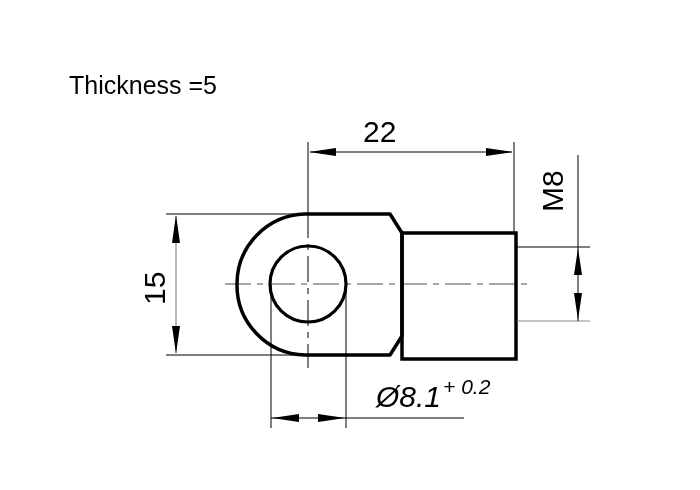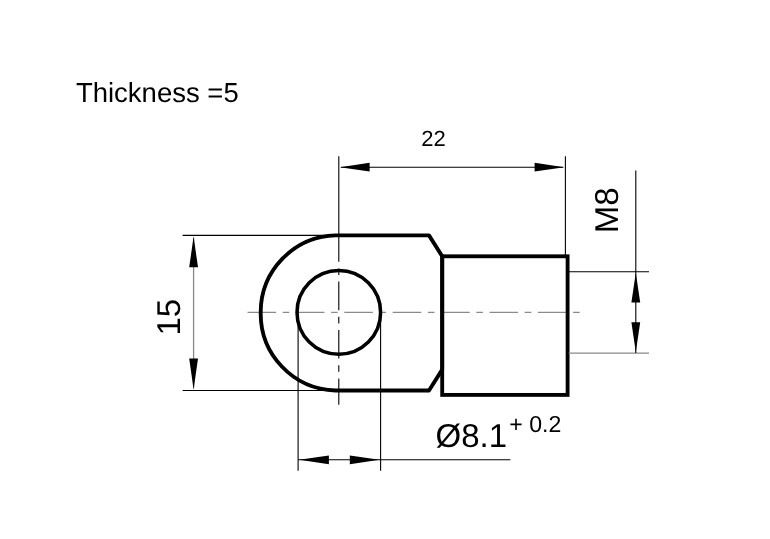--- a/index.html
+++ b/index.html
@@ -1,23 +1,23 @@
 <!DOCTYPE html>
 <html><head>
   <meta charset="utf-8">
   <style>
     html, body { margin: 0; padding: 0; background: #ffffff; }
     body { width: 700px; height: 490px; position: relative; overflow: hidden; }
     svg { position: absolute; left: 0; top: 0; }
     .lbl { position: absolute; font-family: "Liberation Sans", sans-serif; color: #000; white-space: nowrap; line-height: 1; }
     #thickness { left: 69px; top: 73px; font-size: 25px; }
-    #dim22 { left: 383px; top: 117px; font-size: 20px; }
+    #dim22 { left: 363px; top: 117px; font-size: 30px; }
     #dimM8 { left: 538px; top: 172px; font-size: 30px; transform: rotate(-90deg); transform-origin: 20px 20px; }
     #dim15 { left: 140px; top: 265px; font-size: 30px; transform: rotate(-90deg); transform-origin: 20px 20px; }
-    #dimHole { left: 396px; top: 382px; font-size: 30px; }
+    #dimHole { left: 376px; top: 382px; font-size: 30px; font-style: italic; }
     #dimHole .tol { font-size: 21px; position: relative; top: -13px; margin-left: 2px; }
   </style>
 </head>
 <body>
 
 <svg width="700" height="490" viewBox="0 0 700 490">
 
   <line x1="225" y1="284" x2="528" y2="284" stroke="#8a8a8a" stroke-width="1.3" stroke-dasharray="26,6,6,6"></line>
   <line x1="308" y1="212" x2="308" y2="368" stroke="#000" stroke-width="1" stroke-dasharray="26,6,6,6"></line>
 

